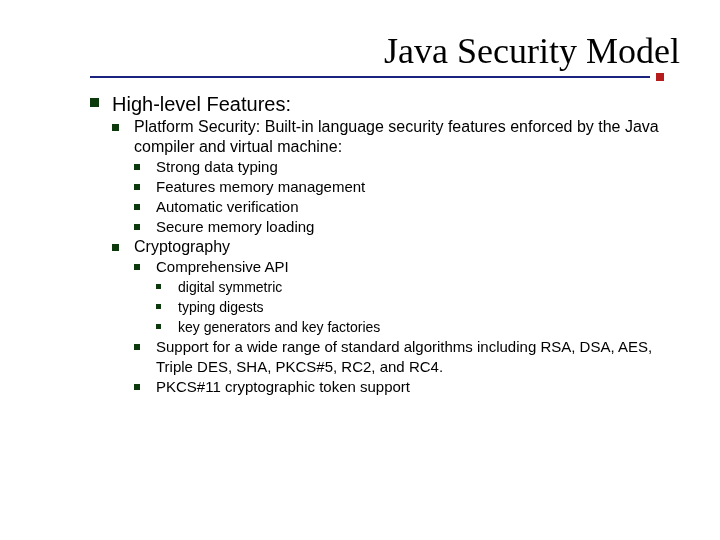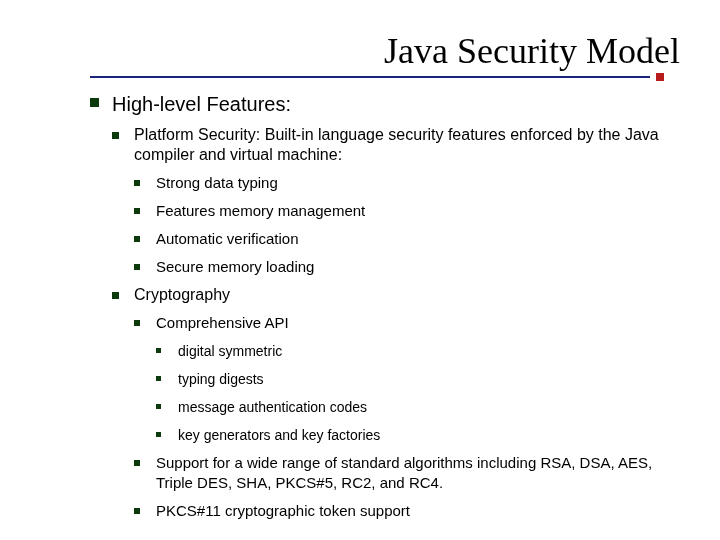--- a/index.html
+++ b/index.html
@@ -40,21 +40,21 @@
     background: #b71c1c;
   }
   .content ul {
     list-style: none;
     margin: 0;
     padding: 0;
   }
   .content li {
     position: relative;
     padding-left: 22px;
-    margin: 8px 0;
+    margin: 0 0;
     line-height: 1.25;
   }
   .bullet {
     position: absolute;
     left: 0;
     top: 0.45em;
     width: 7px;
     height: 7px;
     background: #0d3a0d;
   }
@@ -95,21 +95,20 @@
             <span class="bullet"></span>
             <span class="txt">Cryptography</span>
             <ul>
               <li class="lvl3">
                 <span class="bullet"></span>
                 <span class="txt">Comprehensive API</span>
                 <ul>
                   <li class="lvl4"><span class="bullet"></span><span class="txt">digital symmetric</span></li>
                   <li class="lvl4"><span class="bullet"></span><span class="txt">typing digests</span></li>
                   <li class="lvl4"><span class="bullet"></span></li>
-                  <li class="lvl4"><span class="bullet"></span><span class="txt">message authentication codes</span></li>
                   <li class="lvl4"><span class="bullet"></span><span class="txt">key generators and key factories</span></li>
                 </ul>
               </li>
               <li class="lvl3"><span class="bullet"></span><span class="txt">Support for a wide range of standard algorithms including RSA, DSA, AES, Triple DES, SHA, PKCS#5, RC2, and RC4.</span></li>
               <li class="lvl3"><span class="bullet"></span><span class="txt">PKCS#11 cryptographic token support</span></li>
             </ul>
           </li>
         </ul>
       </li>
     </ul>

